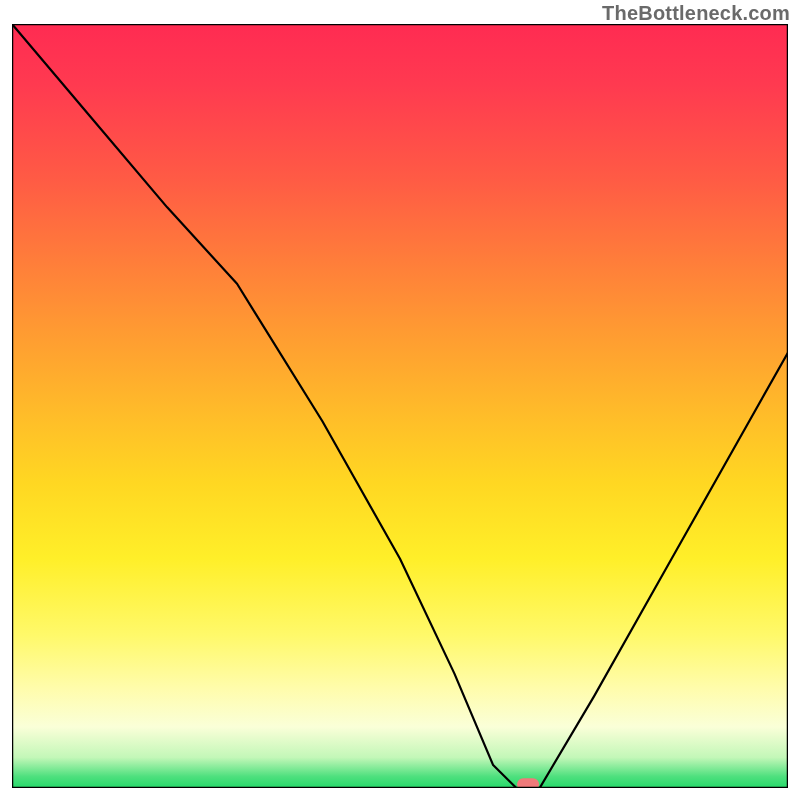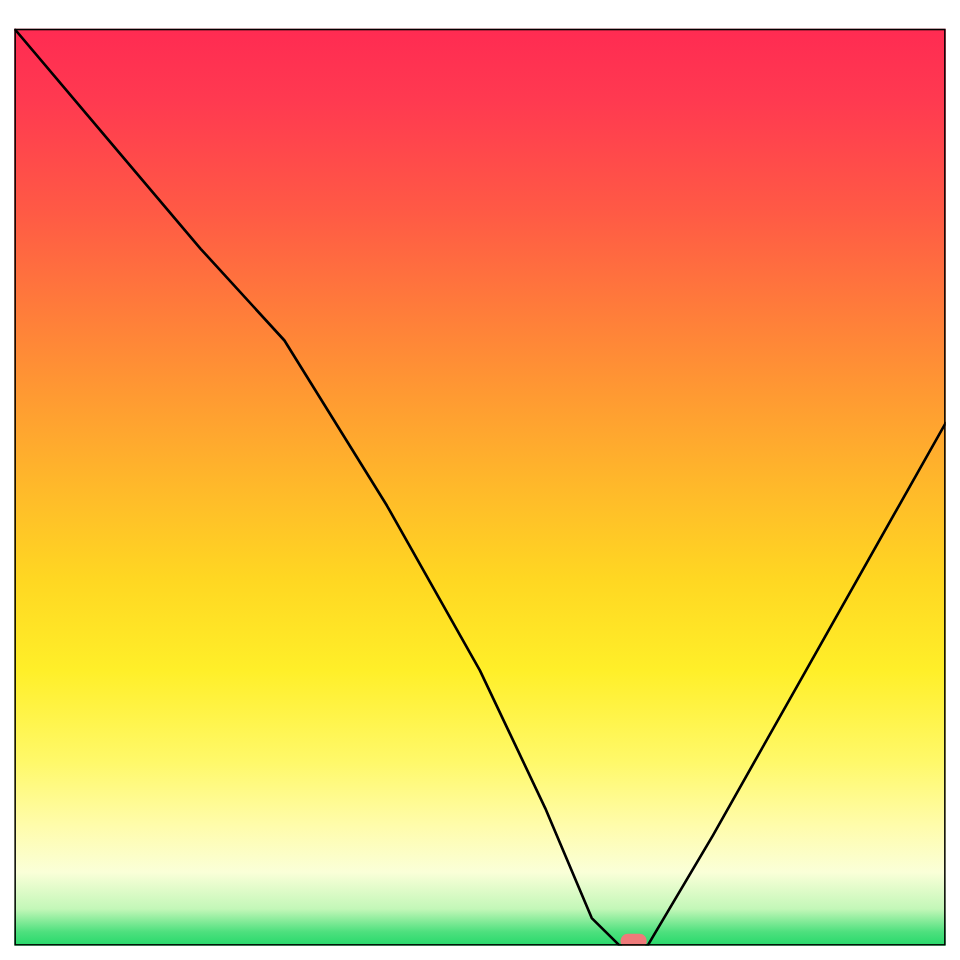--- a/index.html
+++ b/index.html
@@ -69,20 +69,21 @@
     font-size: 20px;
     font-weight: 600;
     color: #6a6a6a;
     letter-spacing: 0.2px;
   }
 </style>
 </head>
 <body>
 
 <div class="chart-container">
+  <div class="attribution">TheBottleneck.com</div>
 
   <div class="plot-area">
     <svg class="plot-svg" viewBox="0 0 776 764" preserveAspectRatio="none">
       <path class="curve" d="M0.00 0.00 L77.60 91.68 L155.20 183.36 L225.04 259.76 L310.40 397.28 L388.00 534.80 L442.32 649.40 L481.12 741.08 L504.40 764.00 L527.68 764.00 L582.00 672.32 L659.60 534.80 L737.20 397.28 L776.00 328.52"></path>
       <rect class="marker" x="505.04" y="754.18" width="22" height="12" rx="6" ry="6" fill="#ef7a7a"></rect>
       <rect class="frame" x="0" y="0" width="776" height="764"></rect>
     </svg>
   </div>
 </div>
 

